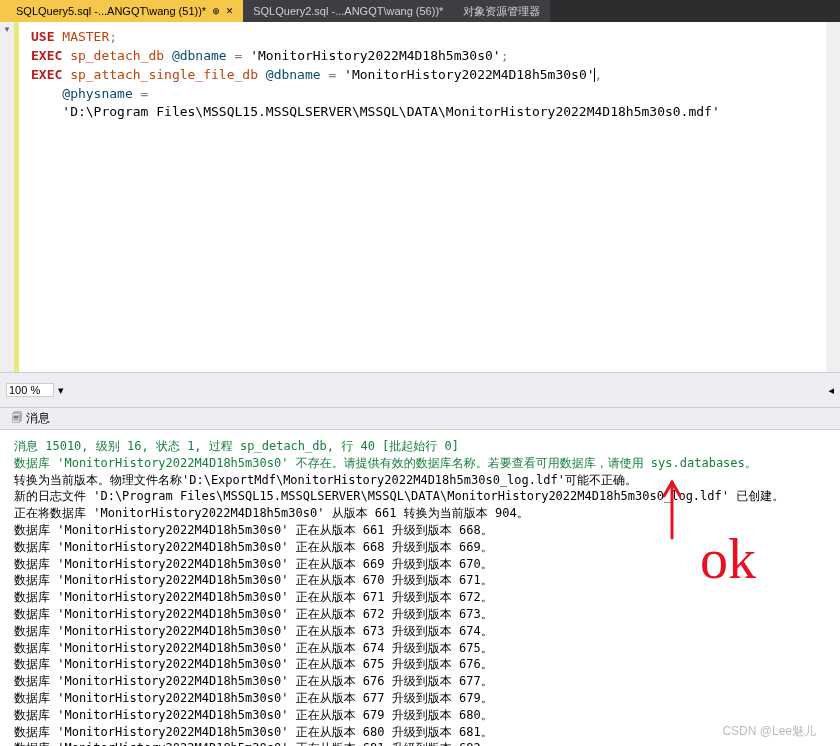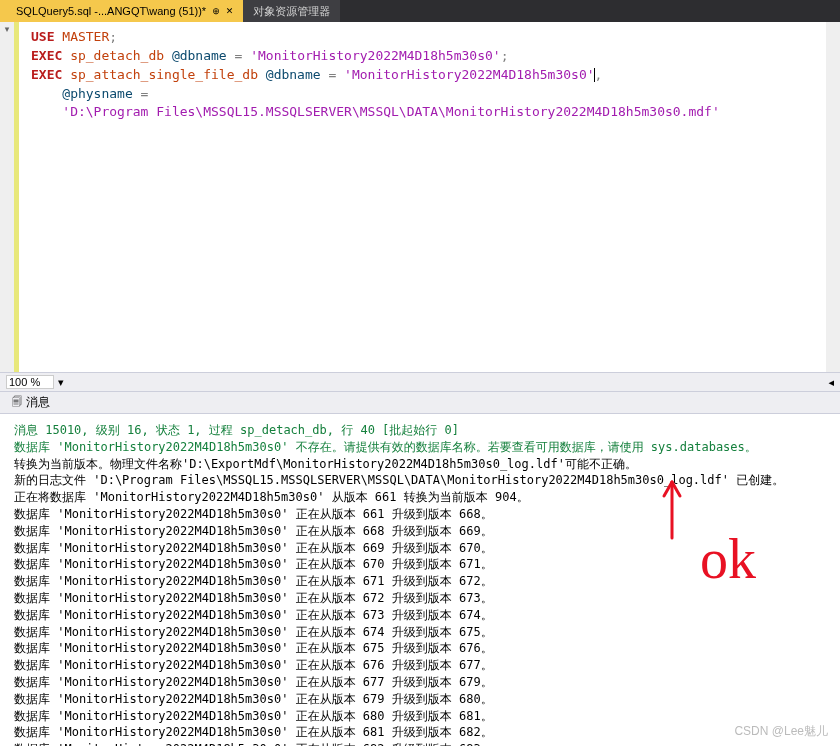--- a/index.html
+++ b/index.html
@@ -51,24 +51,24 @@
       padding: 6px 6px 6px 12px;
       border-left: 5px solid #e8e87b;
       line-height: 1.45;
       white-space: pre;
       overflow: auto;
       position: relative;
     }
     .kw { color: #b91c1c; font-weight: bold; }
     .sp { color: #c2410c; }
     .eq { color: #808080; }
-    .str { color: #a21caf; margin-top: 6px; }
+    .str { color: #000000; margin-top: 6px; }
     .var { color: #0c4a6e; }
     .zoom-bar {
-      height: 20px;
+      height: 36px;
       background: #eeeef2;
       border-top: 1px solid #cccedb;
       border-bottom: 1px solid #cccedb;
       font-size: 11px;
       display: flex;
       align-items: center;
       padding: 0 6px;
       gap: 4px;
     }
     .zoom-input {
@@ -102,21 +102,21 @@
       padding: 8px 8px 8px 14px;
       line-height: 1.4;
       white-space: pre;
       position: relative;
     }
     .msg-err { color: #15803d; }
     .msg-normal { color: #000; }
     .watermark {
       position: absolute;
       bottom: 6px;
-      right: 12px;
+      right: 24px;
       color: #bbb;
       font-size: 12px;
       font-family: "Microsoft YaHei", sans-serif;
       pointer-events: none;
     }
     .annotation-svg {
       position: absolute;
       top: 468px;
       left: 640px;
       pointer-events: none;
@@ -135,20 +135,23 @@
     .caret { display:inline-block; border-left:1px solid #000; height:14px; vertical-align:middle; margin-left:-1px;}
   </style>
 </head>
 <body>
 
 <div class="tabstrip">
   <div class="tab active">
     <span>SQLQuery5.sql -...ANGQT\wang (51))*</span>
     <span class="pin">⊕</span>
     <span class="close">✕</span>
+  </div>
+  <div class="tab">
+    <span>SQLQuery2.sql -...ANGQT\wang (56))*</span>
   </div>
   <div class="tab">
     <span>对象资源管理器</span>
   </div>
 </div>
 
 <div class="editor-area">
   <div class="dropdown-stub">▾</div>
   <div class="code-pane"><span class="kw">USE</span><span class="sp"> MASTER</span><span class="eq">;</span>
 <span class="kw">EXEC</span><span class="sp"> sp_detach_db</span><span class="var"> @dbname </span><span class="eq">=</span><span class="str"> 'MonitorHistory2022M4D18h5m30s0'</span><span class="eq">;</span>

